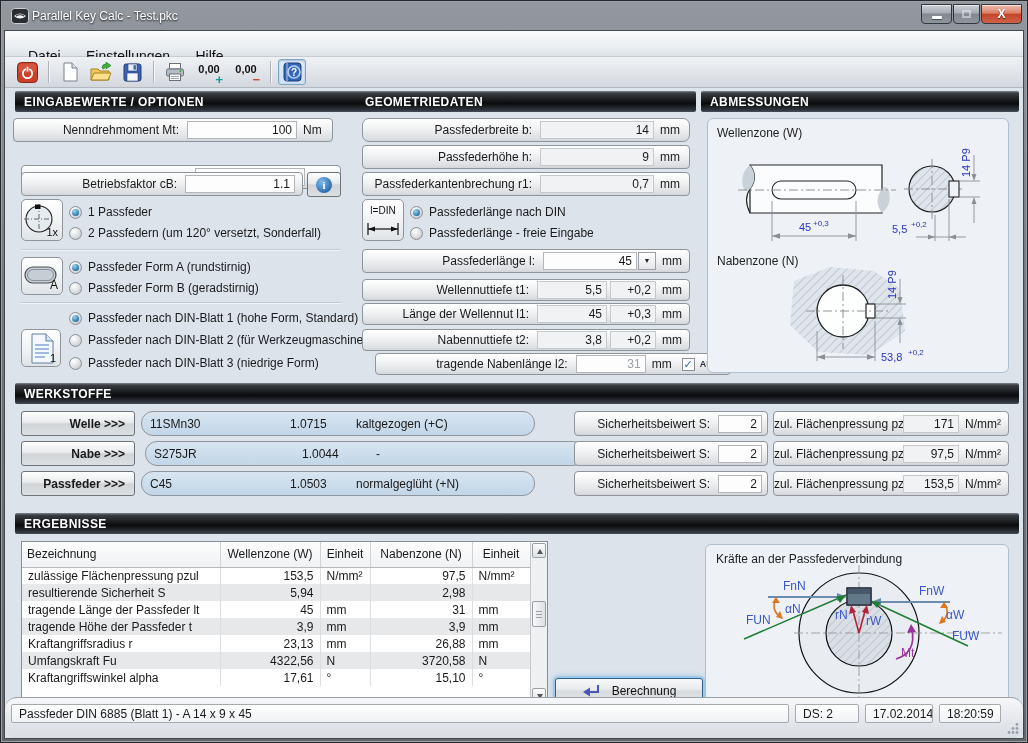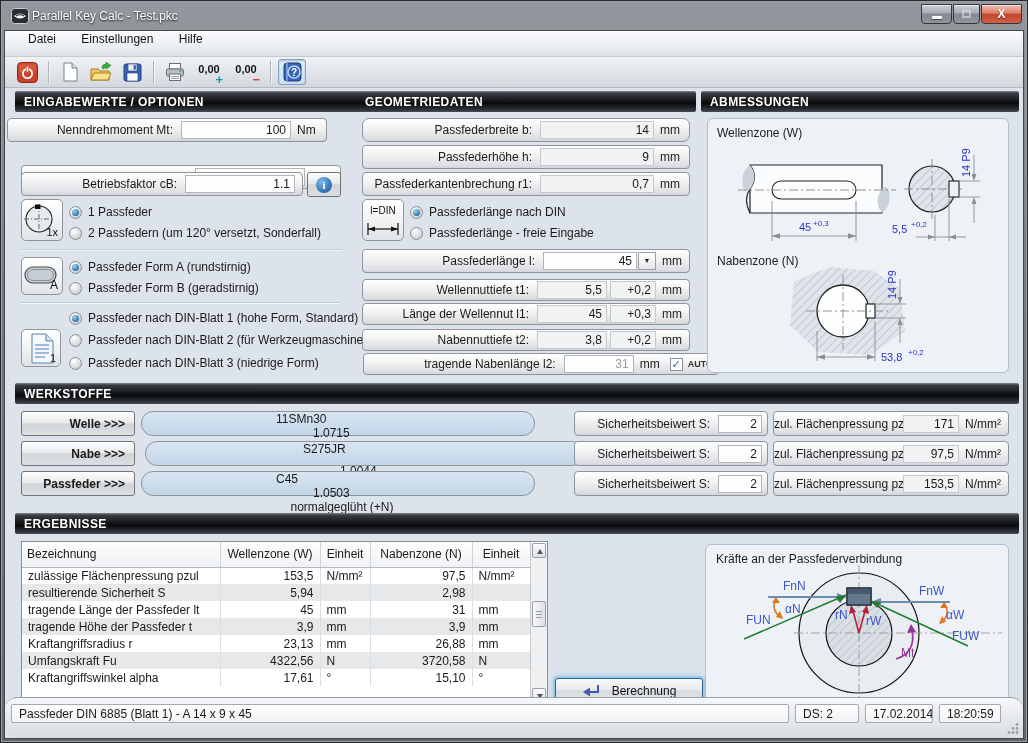--- a/index.html
+++ b/index.html
@@ -15,21 +15,21 @@
   .wbtn{position:absolute;top:2px;height:20px;border:1px solid #33363a;border-radius:0 0 4px 4px;
     background:linear-gradient(#cdd1d7,#a5abb3 45%,#83898f 50%,#8f959d);
     box-shadow:inset 0 1px 0 rgba(255,255,255,.55);color:#fff;text-align:center;cursor:default;}
   .wbtn.close{background:linear-gradient(#eec0b2,#dd7f66 45%,#c2452a 52%,#cf6248);}
   .minglyph{display:inline-block;width:10px;height:3px;background:#fff;margin-top:11px;border-radius:1px;box-shadow:0 1px 1px rgba(0,0,0,.5);}
   .maxglyph{display:inline-block;width:9px;height:8px;border:2px solid #e8eaec;opacity:.55;margin-top:5px;}
   .xglyph{font-weight:bold;font-size:12px;line-height:19px;text-shadow:0 1px 1px rgba(0,0,0,.6);}
   .client{position:absolute;left:4px;top:30px;width:1020px;height:709px;background:#dce3eb;border:1px solid #45484d;}
   .menubar{position:absolute;left:0;top:0;right:0;height:26px;
     background:linear-gradient(#fafbfc,#e9edf1 70%,#dde2e8);border-bottom:1px solid #c6cbd1;padding-left:12px;}
-  .menuitem{display:inline-block;padding:1px 11px;font-size:12px;color:#111;}
+  .menuitem{display:inline-block;padding:17px 11px;font-size:14px;color:#111;}
   .toolbar{position:absolute;left:0;top:26px;right:0;height:31px;
     background:linear-gradient(#eff1f4,#dfe3e8 60%,#d3d8de);border-bottom:1px solid #b3b8bf;
     display:flex;align-items:center;padding-left:8px;gap:3px;}
   .tbtn{width:28px;height:26px;display:flex;align-items:center;justify-content:center;border-radius:3px;}
   .tbtn.pressed{border:1px solid #7aa5c6;background:linear-gradient(#e3eef8,#cfe2f2);box-shadow:inset 0 1px 2px rgba(60,100,140,.35);}
   .tsep{width:1px;height:22px;background:#aeb3ba;box-shadow:1px 0 0 #f4f6f8;margin:0 4px;}
   .decbtn{position:relative;width:34px;height:26px;font-size:11px;font-weight:bold;color:#111;text-align:center;line-height:20px;}
   .decbtn .sign{position:absolute;right:3px;bottom:-1px;font-size:13px;font-weight:bold;line-height:12px;}
   .sign.plus{color:#0d9aa0;}
   .sign.minus{color:#cc4a2a;}
@@ -57,21 +57,21 @@
   .radio{position:relative;width:13px;height:13px;border-radius:50%;flex:0 0 auto;
     border:1px solid #8a9095;background:radial-gradient(circle at 35% 30%,#ffffff,#dcdee0 55%,#b9bdc1);}
   .radio.sel::after{content:"";position:absolute;left:2px;top:2px;width:7px;height:7px;border-radius:50%;
     background:radial-gradient(circle at 35% 30%,#9fd4f2,#2d77ad 70%,#1c557f);}
   .sepline{position:absolute;height:1px;background:#c3cad3;box-shadow:0 1px 0 #f2f5f8;}
   .panel{position:absolute;background:#eef2f7;border:1px solid #aebfd0;border-radius:6px;}
   .matbtn{position:absolute;height:25px;border:1px solid #707478;border-radius:3px;font-weight:bold;
     background:linear-gradient(#fefefe,#e8eaec 45%,#d2d5d8 52%,#dde0e3);
     box-shadow:inset 0 1px 0 #fff;text-align:right;padding:5px 9px 0 0;font-size:12px;}
   .matfield{position:absolute;height:25px;border:1px solid #8f959b;border-radius:12px;display:flex;align-items:center;
-    background:linear-gradient(#d8e5f1,#c2d6e8);font-size:12px;flex-direction:column;}
+    background:linear-gradient(#d8e5f1,#c2d6e8);font-size:12px;}
   .matname{width:140px;padding-left:8px;}
   .matnum{width:66px;padding-left:8px;}
   .mattreat{flex:1;padding-left:8px;}
   .checkbox{width:13px;height:13px;background:#fdfdfe;border:1px solid #8a9095;flex:0 0 auto;margin-left:10px;
     font-size:11px;line-height:11px;text-align:center;color:#2a62bd;font-weight:bold;}
   .autolabel{font-size:9px;font-weight:bold;color:#333;padding-left:5px;}
   .tablewrap{position:absolute;background:#fff;border:1px solid #898e93;}
   table.rtable{border-collapse:collapse;table-layout:fixed;font-size:12px;}
   .rtable th{font-weight:normal;height:25px;background:linear-gradient(#fdfdfd,#eff1f3);
     border-right:1px solid #cfd2d6;border-bottom:1px solid #b6babf;padding:0 5px;text-align:center;}
@@ -187,21 +187,21 @@
           <circle cx="11" cy="10" r="6" fill="none" stroke="#bcd2f0" stroke-width="1.6"></circle>
           <text x="11" y="14" text-anchor="middle" fill="#fff" font-size="10" font-weight="bold" font-family="Liberation Sans,sans-serif">?</text>
         </svg>
       </div>
     </div>
 
     <div class="sechdr" style="left:10px;top:60px;width:372px;">EINGABEWERTE / OPTIONEN</div>
     <div class="sechdr" style="left:351px;top:60px;width:340px;">GEOMETRIEDATEN</div>
     <div class="sechdr" style="left:696px;top:60px;width:318px;">ABMESSUNGEN</div>
 
-    <div class="pill" style="left:2px;top:87px;width:320px;">
+    <div class="pill" style="left:8px;top:87px;width:320px;">
       <span class="plabel">Nenndrehmoment Mt:</span>
       <span class="vbox edit" style="width:110px;">100</span>
       <span class="punit">Nm</span>
     </div>
     <div class="pill" style="left:16px;top:114px;width:320px;margin-top:20px;">
       <span class="plabel">Wellendurchmesser dW:</span>
       <span class="vbox edit" style="width:110px;">50</span>
       <span class="punit">mm</span>
     </div>
     <div class="pill" style="left:16px;top:141px;width:282px;">
@@ -325,21 +325,21 @@
       <span class="vbox" style="width:70px;">45</span>
       <span class="tolbox" style="width:46px;">+0,3</span>
       <span class="punit" style="width:28px;">mm</span>
     </div>
     <div class="pill h22" style="left:357px;top:298px;width:328px;">
       <span class="plabel">Nabennuttiefe t2:</span>
       <span class="vbox" style="width:70px;">3,8</span>
       <span class="tolbox" style="width:46px;">+0,2</span>
       <span class="punit" style="width:28px;">mm</span>
     </div>
-    <div class="pill h22" style="left:358px;top:322px;width:356px;">
+    <div class="pill h22" style="left:370px;top:322px;width:356px;">
       <span class="plabel">tragende Nabenlänge l2:</span>
       <span class="vbox edit dis" style="width:70px;">31</span>
       <span class="punit" style="width:26px;">mm</span>
       <span class="checkbox">✓</span>
       <span class="autolabel">AUTO</span>
     </div>
 
     <div class="panel" style="left:702px;top:87px;width:302px;height:255px;">
       <svg width="300" height="253" viewBox="0 0 300 253">
         <defs>

